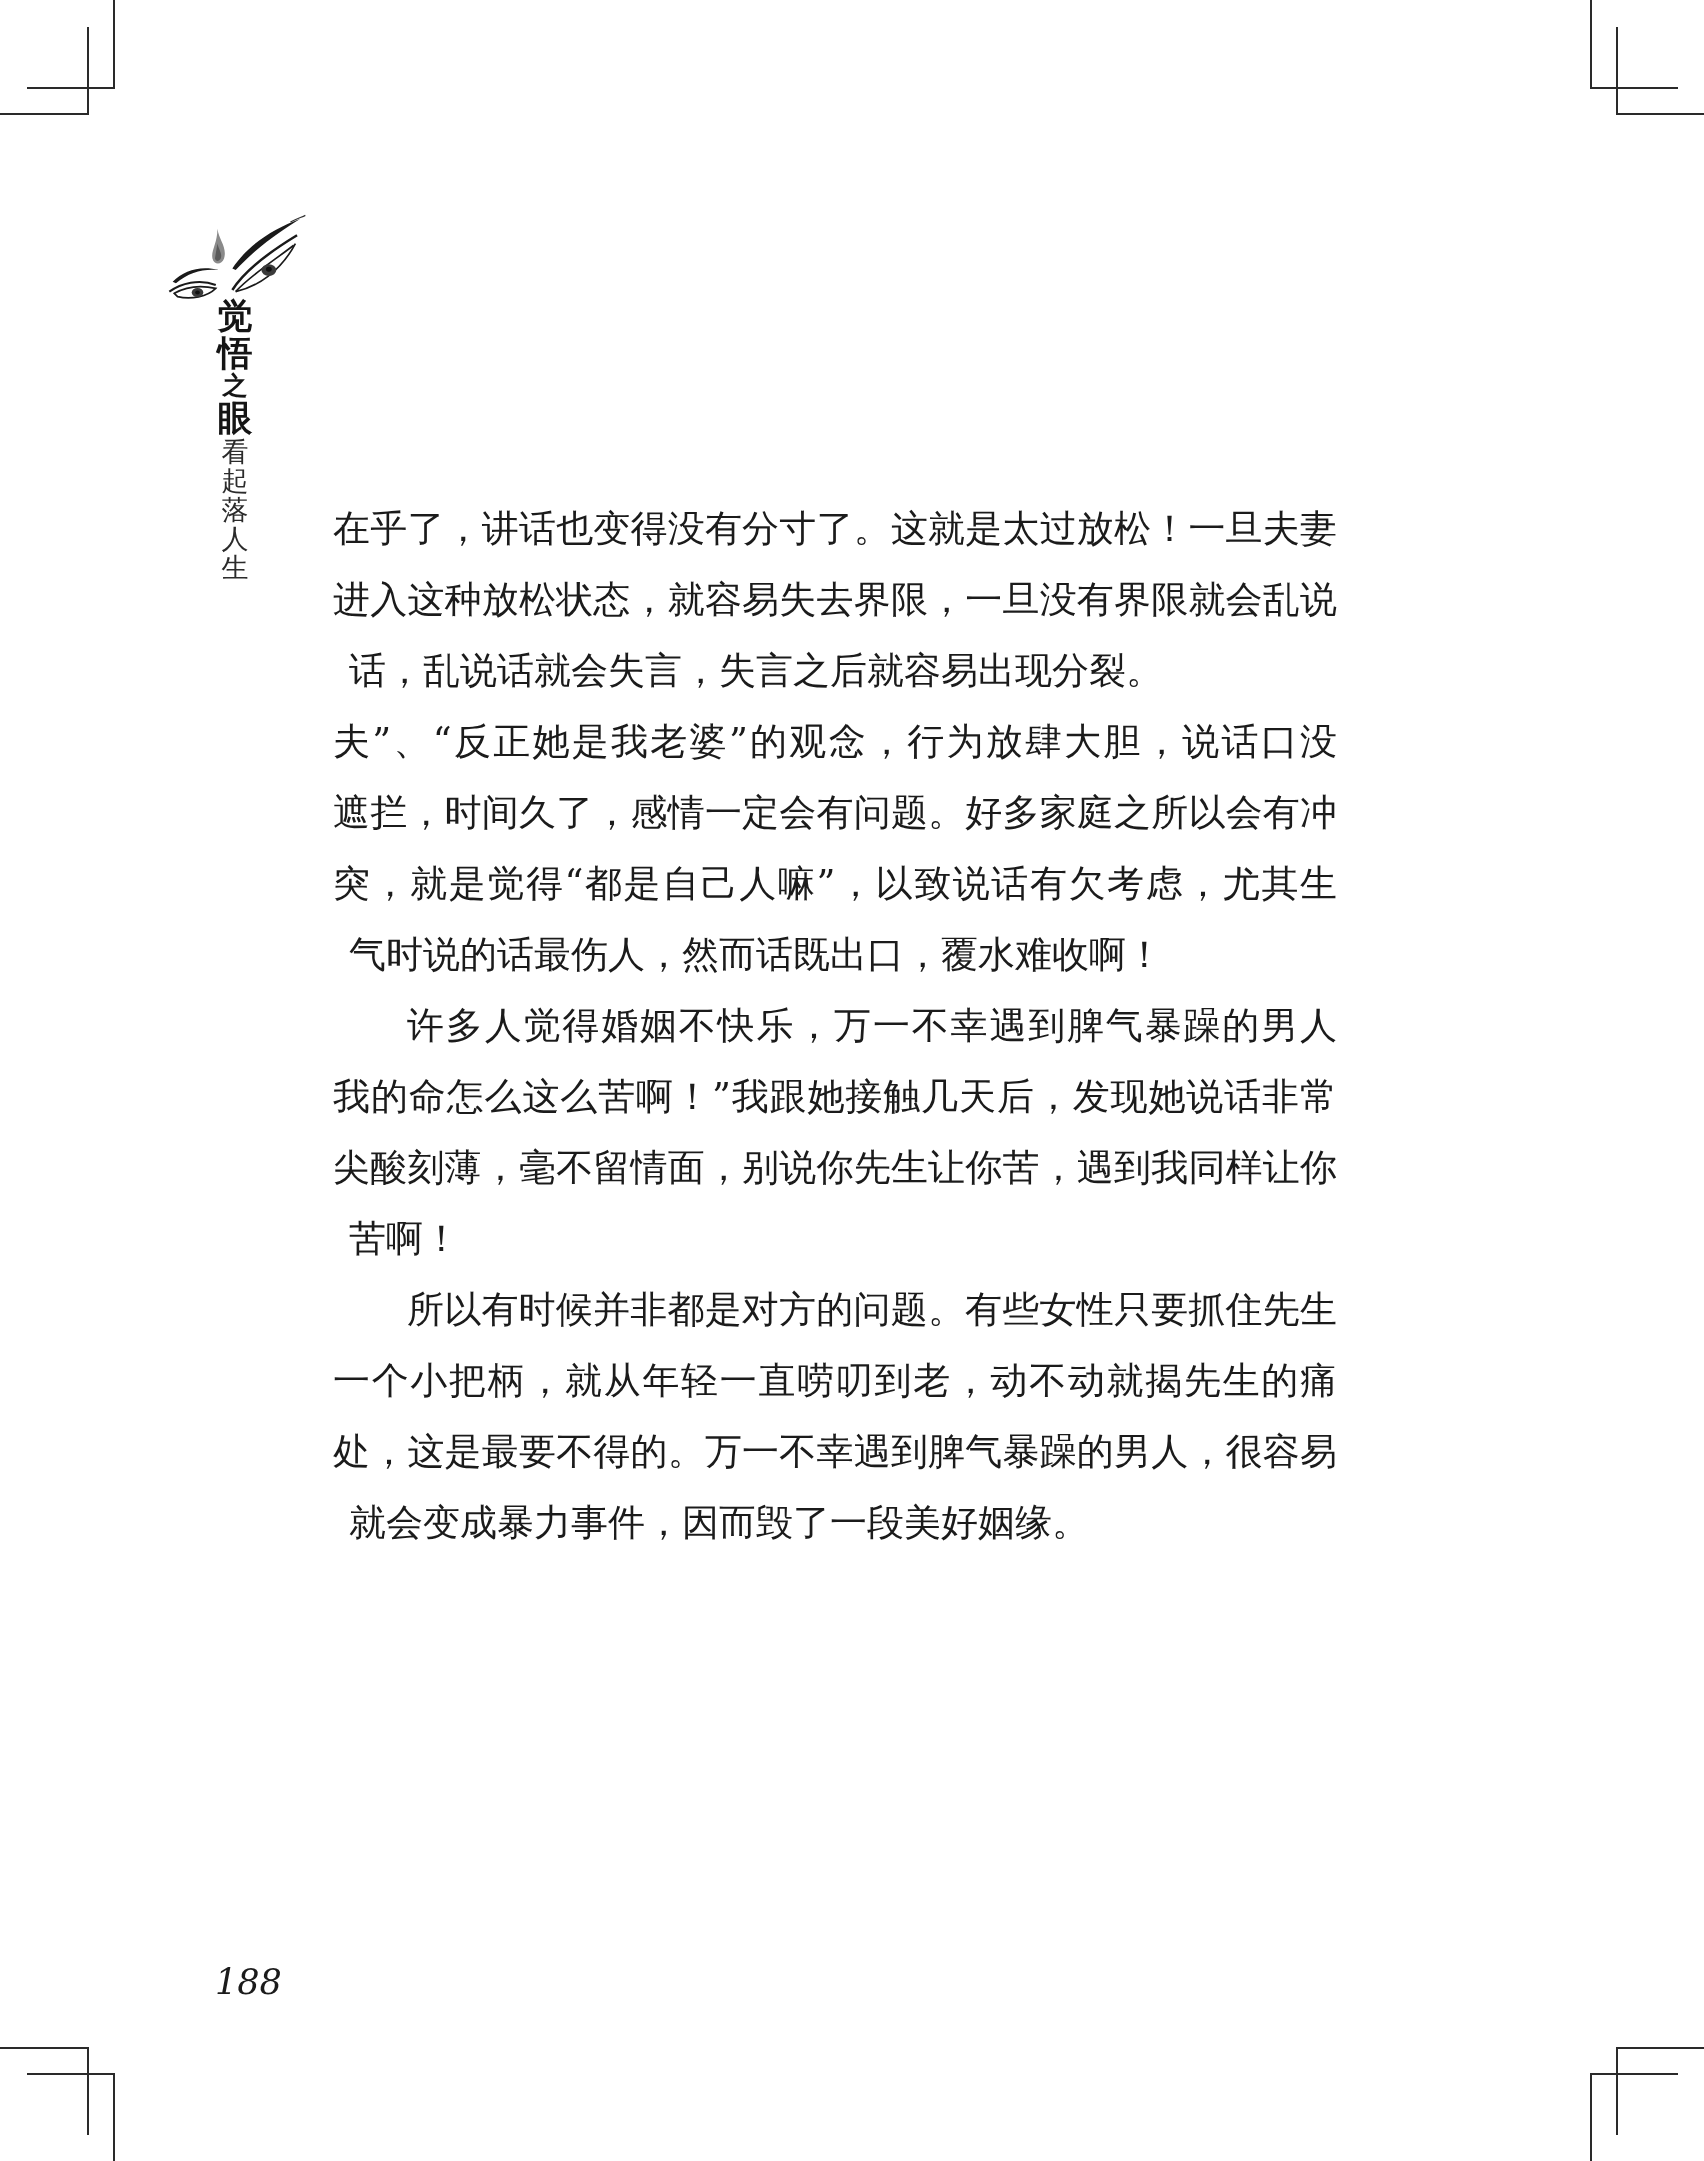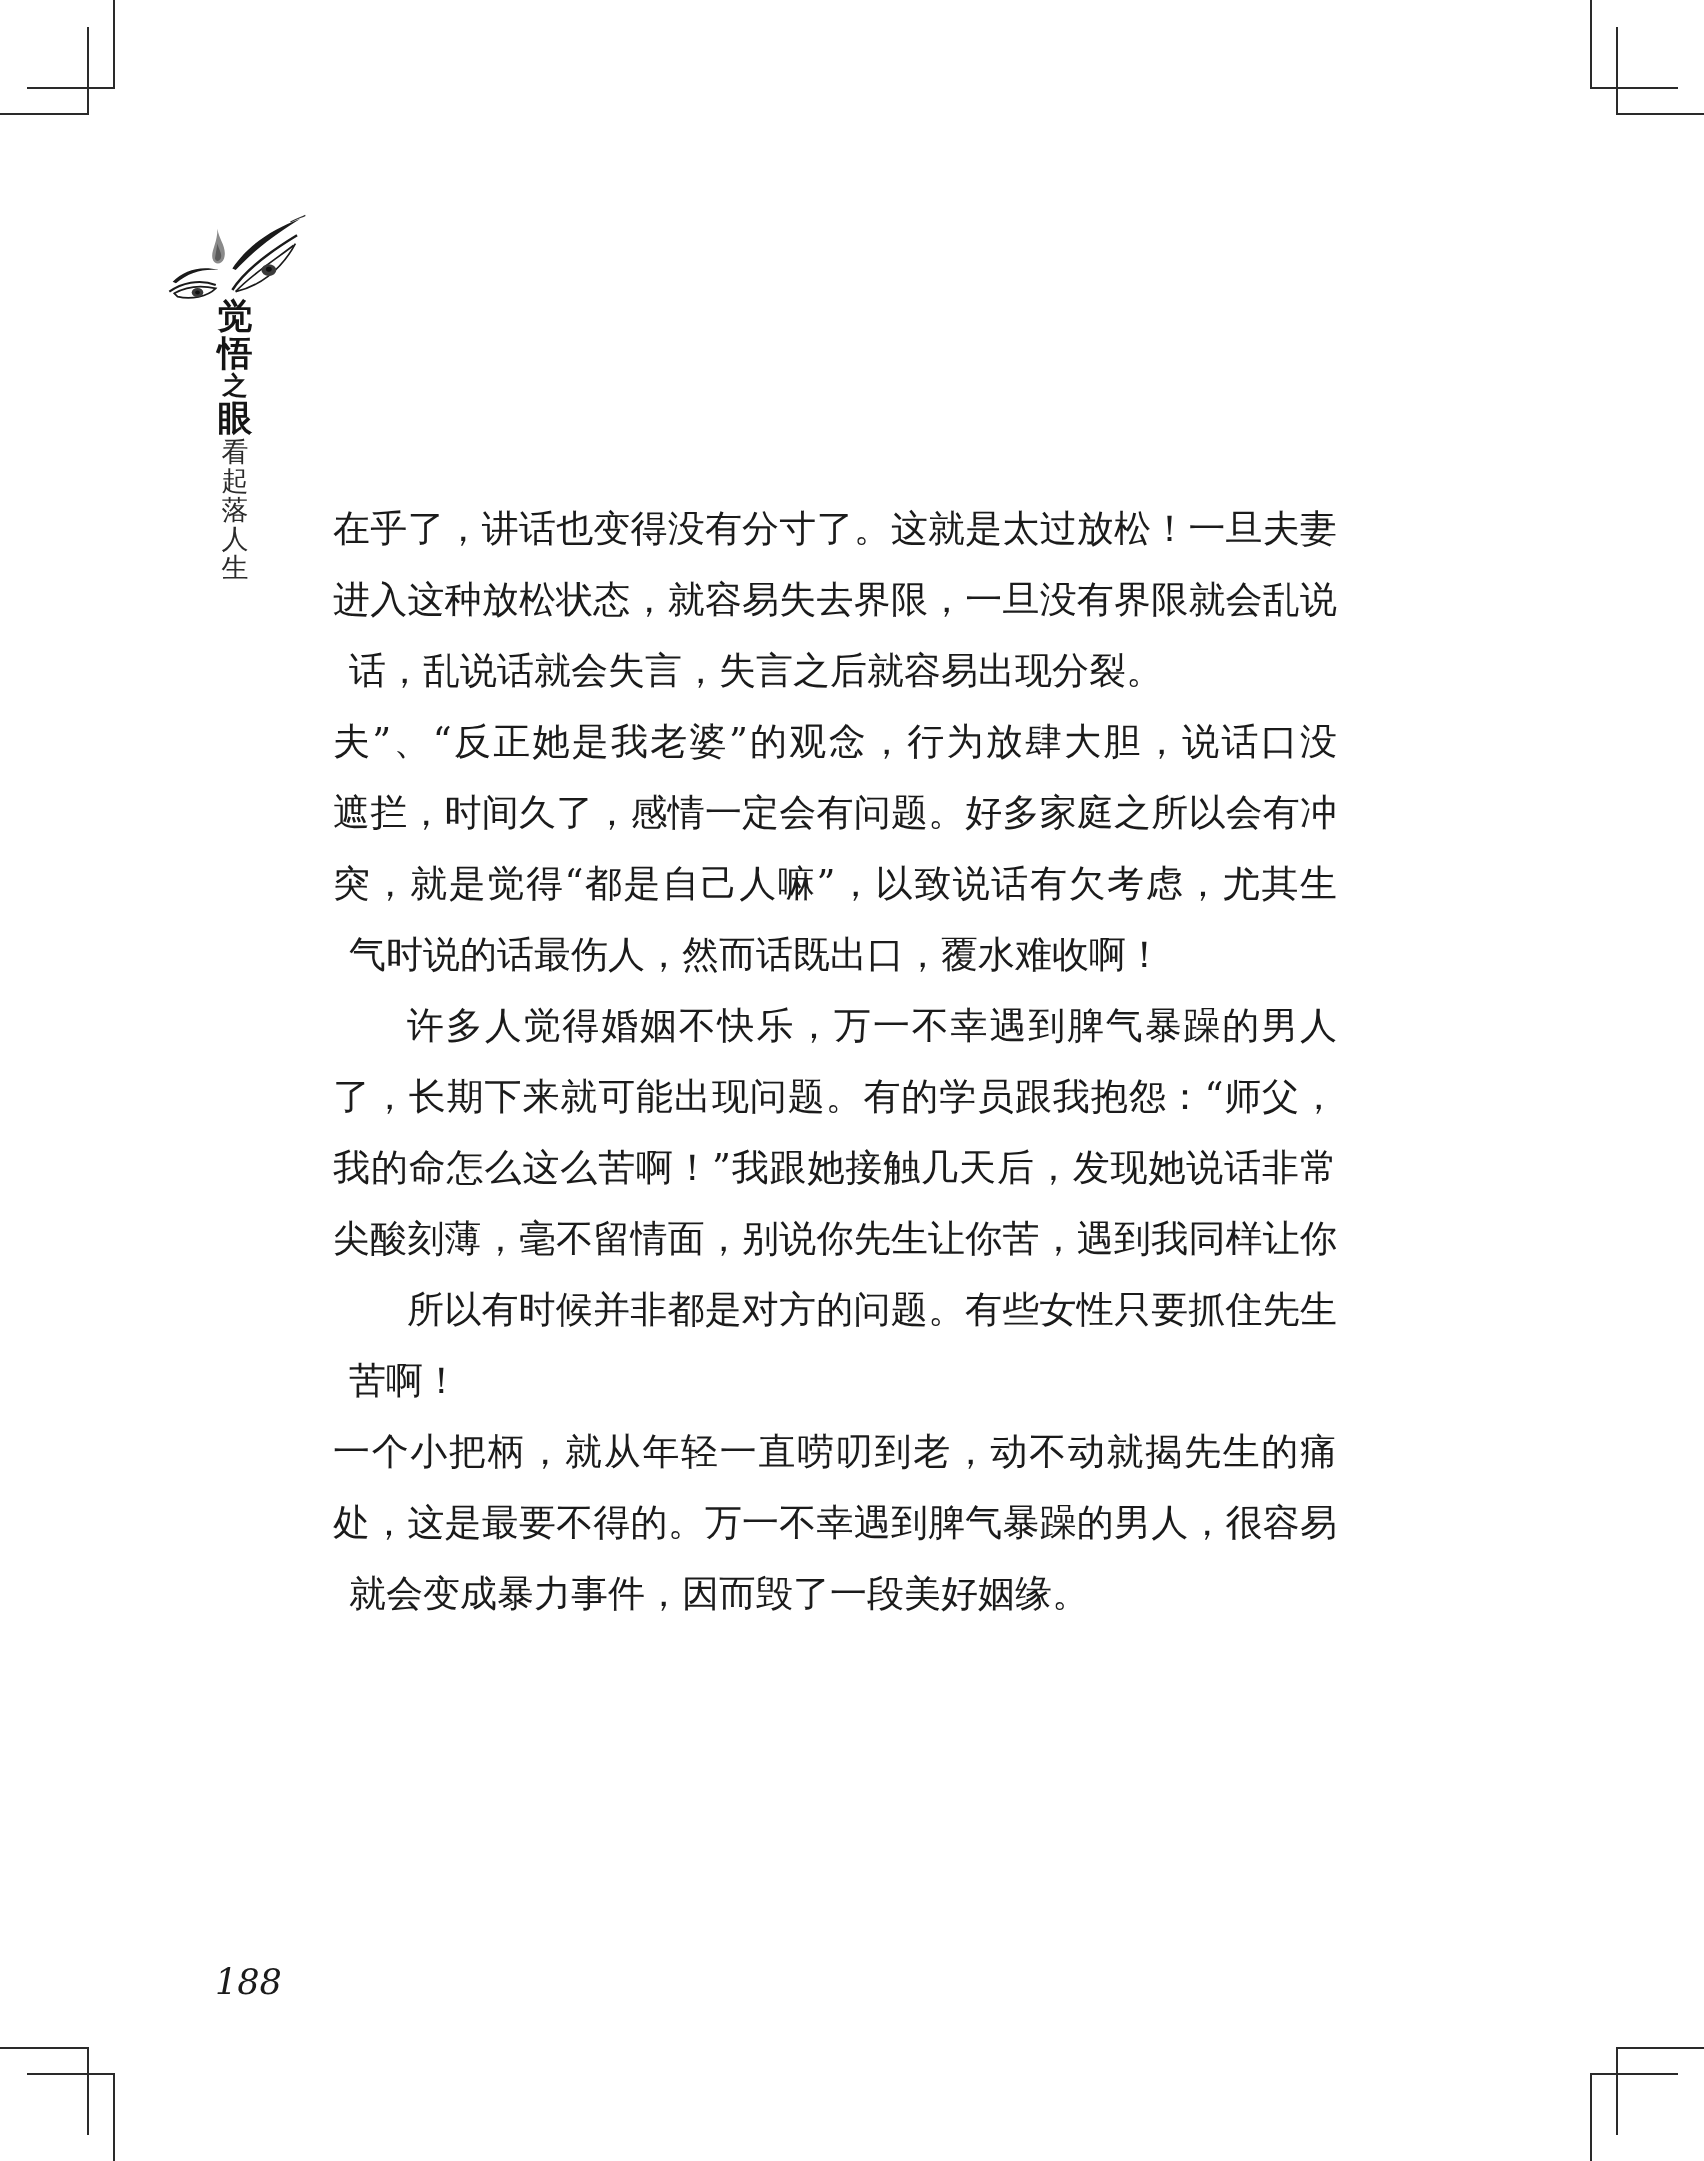--- a/index.html
+++ b/index.html
@@ -170,24 +170,23 @@
 
 <div class="body-text">
   <span class="line">在乎了，讲话也变得没有分寸了。这就是太过放松！一旦夫妻</span>
   <span class="line">进入这种放松状态，就容易失去界限，一旦没有界限就会乱说</span>
   <span class="line last">话，乱说话就会失言，失言之后就容易出现分裂。</span>
   <span class="line">夫”、“反正她是我老婆”的观念，行为放肆大胆，说话口没</span>
   <span class="line">遮拦，时间久了，感情一定会有问题。好多家庭之所以会有冲</span>
   <span class="line">突，就是觉得“都是自己人嘛”，以致说话有欠考虑，尤其生</span>
   <span class="line last">气时说的话最伤人，然而话既出口，覆水难收啊！</span>
   <span class="line indent">许多人觉得婚姻不快乐，万一不幸遇到脾气暴躁的男人</span>
-  <span class="line">了，长期下来就可能出现问题。有的学员跟我抱怨：“师父，</span>
   <span class="line">我的命怎么这么苦啊！”我跟她接触几天后，发现她说话非常</span>
   <span class="line">尖酸刻薄，毫不留情面，别说你先生让你苦，遇到我同样让你</span>
+  <span class="line last">苦啊！</span>
   <span class="line indent">所以有时候并非都是对方的问题。有些女性只要抓住先生</span>
-  <span class="line last">苦啊！</span>
   <span class="line">一个小把柄，就从年轻一直唠叨到老，动不动就揭先生的痛</span>
   <span class="line">处，这是最要不得的。万一不幸遇到脾气暴躁的男人，很容易</span>
   <span class="line last">就会变成暴力事件，因而毁了一段美好姻缘。</span>
 </div>
 
 <div class="page-number">188</div>
 
 
 </body></html>

